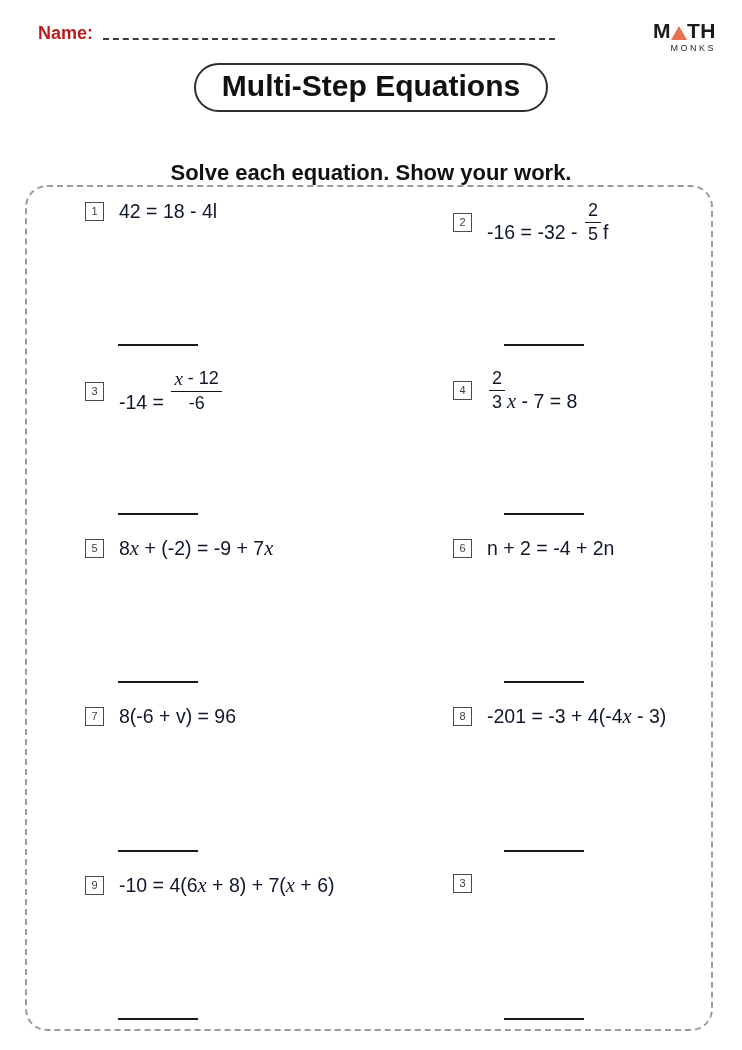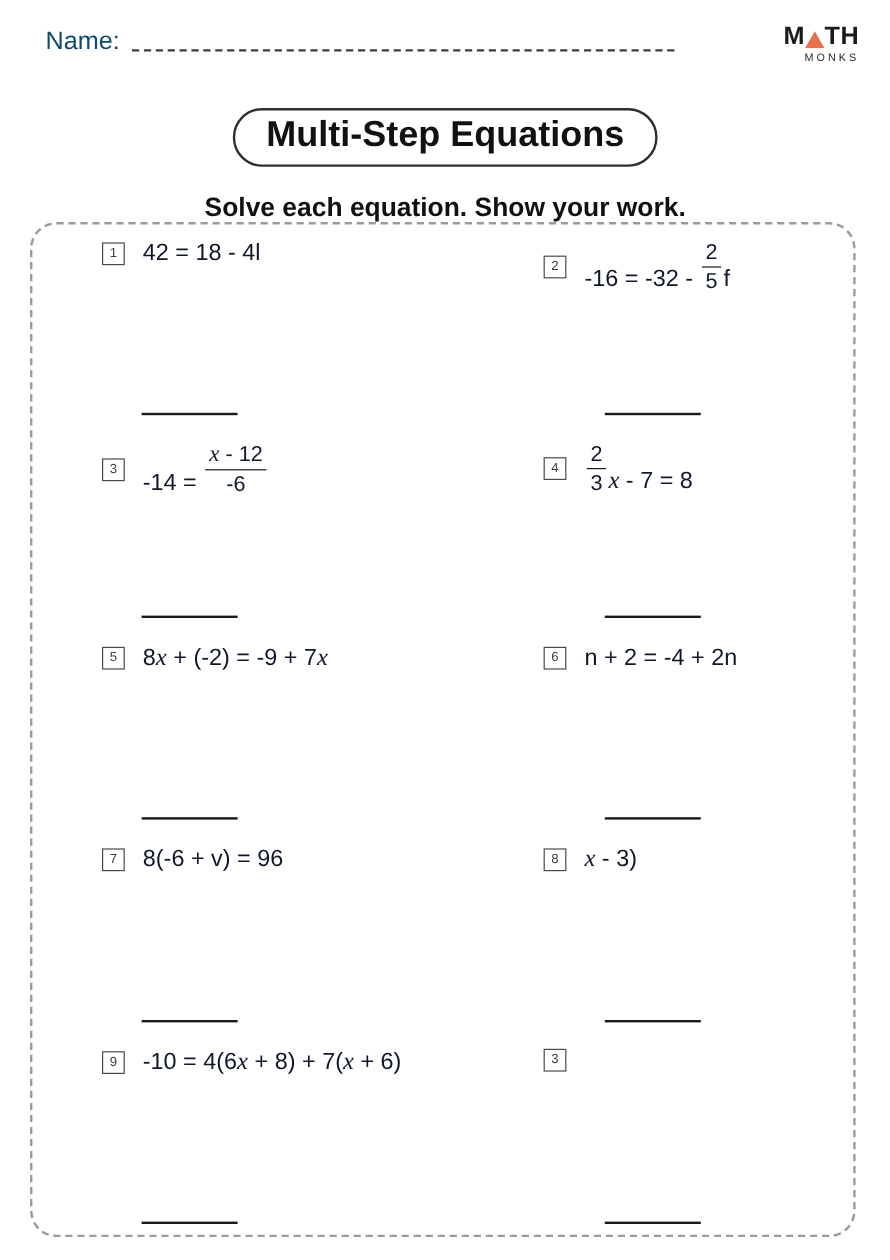--- a/index.html
+++ b/index.html
@@ -9,21 +9,21 @@
     font-family: "Liberation Sans", sans-serif;
     color: #1a1a1a;
     overflow: hidden;
   }
 
   
   .name-row {
     position: absolute; top: 24px; left: 38px;
     display: flex; align-items: flex-end;
   }
-  .name-label { font-size: 21px; font-weight: 400; color: #0c4a6e; line-height: 1; }
+  .name-label { font-size: 18px; font-weight: 700; color: #b91c1c; line-height: 1; }
   .name-line {
     width: 452px; height: 0;
     border-bottom: 2px dashed #3c3c3c;
     margin-left: 10px; margin-bottom: 2px;
   }
 
   .logo {
     position: absolute; top: 20px; right: 26px;
     text-align: right; line-height: 1;
   }
@@ -37,21 +37,21 @@
     border-right: 8px solid transparent;
     border-bottom: 14px solid #E8714F;
     margin: 0 0 1px 0;
   }
   .logo-bottom {
     font-size: 9px; font-weight: 400; color: #2b2b2b;
     letter-spacing: 2.5px; margin-top: 3px;
   }
 
   
-  .title-wrap { position: absolute; top: 90px; left: 0; width: 100%; text-align: center; }
+  .title-wrap { position: absolute; top: 63px; left: 0; width: 100%; text-align: center; }
   .title-pill {
     display: inline-block;
     border: 2px solid #2e2e2e; border-radius: 30px;
     padding: 4px 26px 7px 26px;
     font-size: 30px; font-weight: 700; color: #111;
   }
   .subtitle {
     position: absolute; top: 132px; left: 0; width: 100%;
     text-align: center; font-size: 22px; font-weight: 700; color: #111; margin-top: 28px;
   }
@@ -198,20 +198,21 @@
         <span class="equation">
           <span>8(-6 + v) = 96</span>
         </span>
       </div>
       <div class="answer-line"></div>
     </div>
     <div class="cell right">
       <div class="prob-row">
         <span class="num-box">8</span>
         <span class="equation">
+          <span>-201 = -3 + 4(-4</span>
           <span class="mvar">x</span>
           <span> - 3)</span>
         </span>
       </div>
       <div class="answer-line"></div>
     </div>
     <div class="cell left">
       <div class="prob-row">
         <span class="num-box">9</span>
         <span class="equation">

